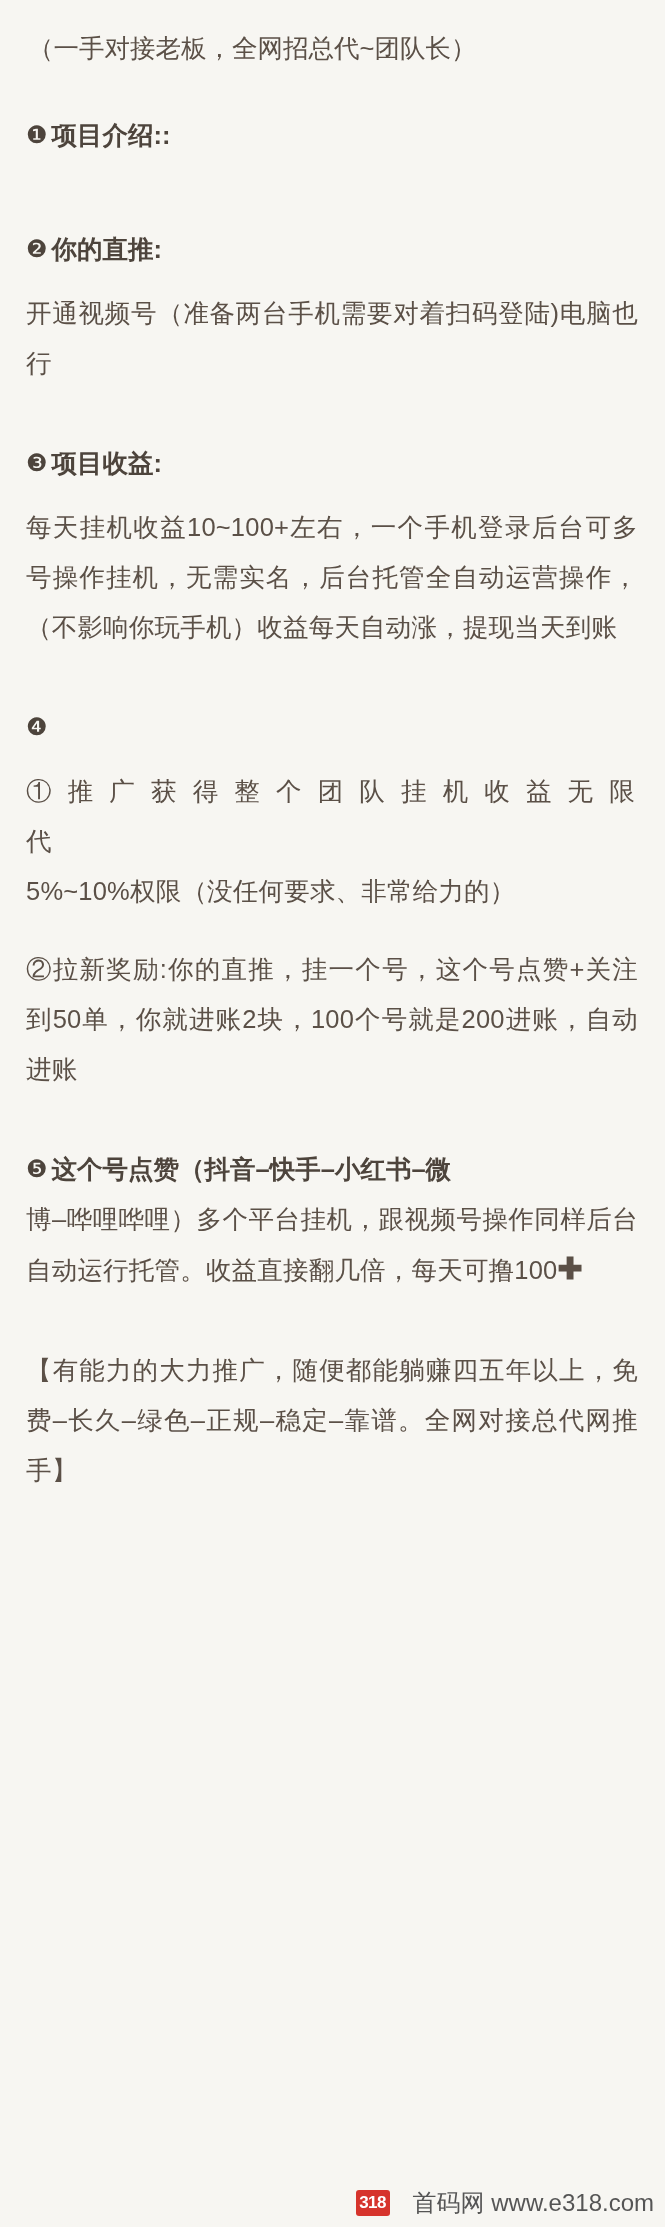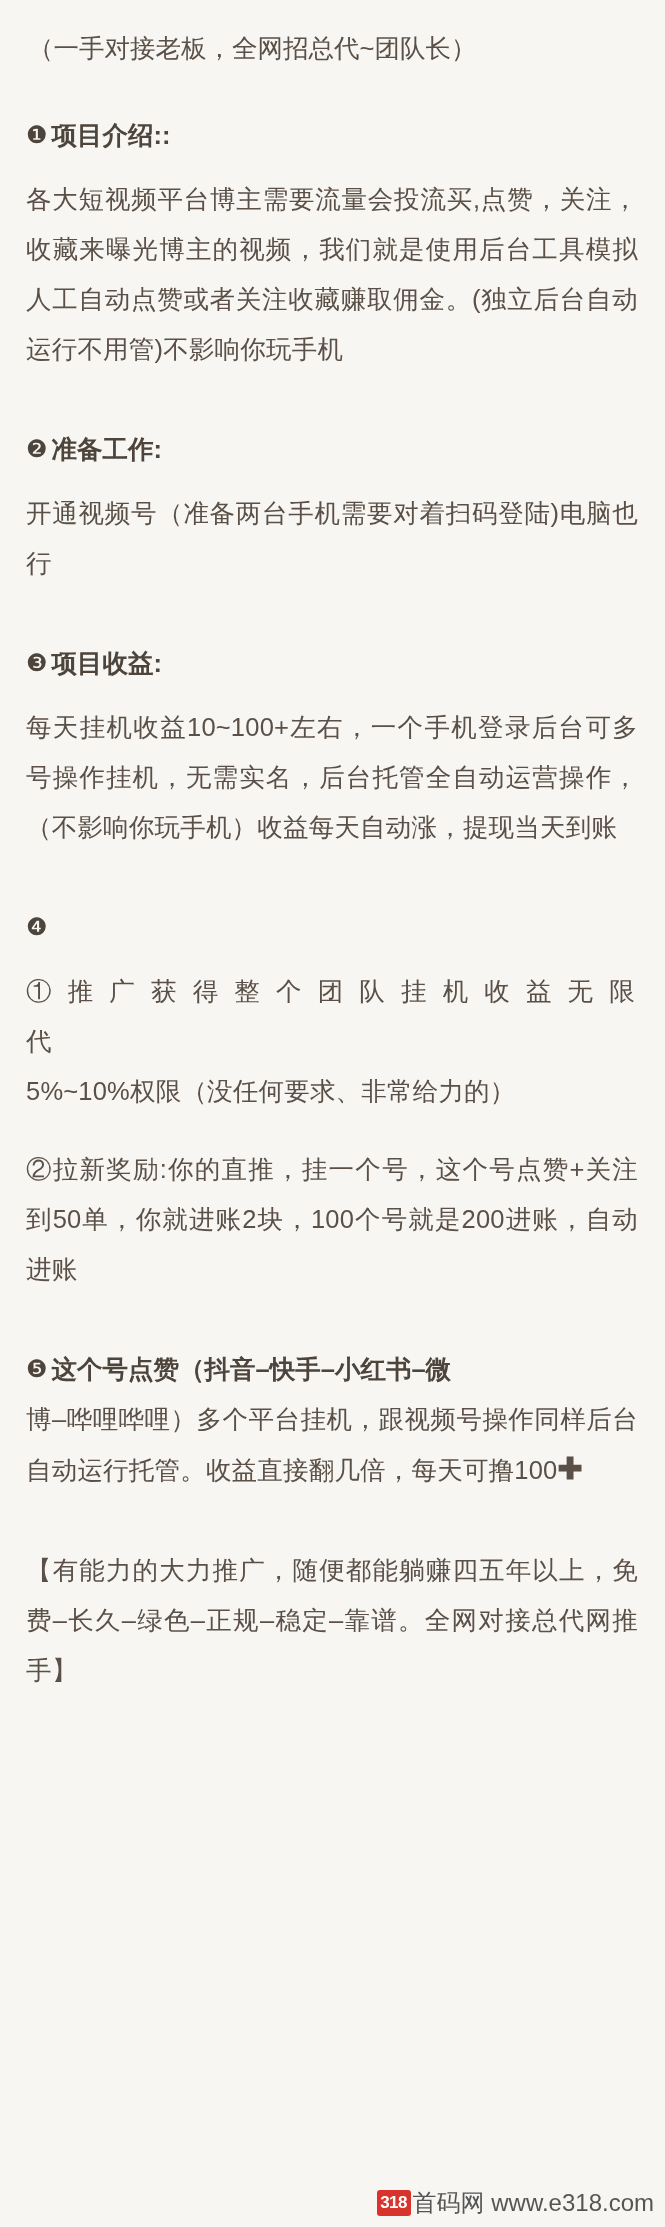--- a/index.html
+++ b/index.html
@@ -65,21 +65,21 @@
     font-weight: 800;
     font-size: 30px;
     letter-spacing: 0;
   }
   .watermark {
     position: absolute;
     right: 10px;
     bottom: 8px;
     display: flex;
     align-items: center;
-    gap: 2px;
+    gap: 23px;
     font-size: 19px;
     color: #6f6f6f;
     font-family: "Liberation Sans", sans-serif;
   }
   .wm-badge {
     display: inline-flex;
     align-items: center;
     justify-content: center;
     width: 34px;
     height: 26px;
@@ -106,29 +106,28 @@
   </div>
 
   <div class="spacer-md"></div>
 
   <div class="block">
     <div class="heading">
       <span class="num">❶</span>
       <span>项目介绍::</span>
     </div>
     <div class="spacer-sm"></div>
-    <div class="para">各大短视频平台博主需要流量会投流买,点赞，关注，收藏来曝光博主的视频，我们就是使用后台工具模拟人工自动点赞或者关注收藏赚取佣金。(独立后台自动运行不用管)不影响你玩手机</div>
   </div>
 
   <div class="spacer-lg"></div>
 
   <div class="block">
     <div class="heading">
       <span class="num">❷</span>
-      <span>准备工作:</span>
+      <span>你的直推:</span>
     </div>
     <div class="spacer-sm"></div>
     <div class="para">开通视频号（准备两台手机需要对着扫码登陆)电脑也行</div>
   </div>
 
   <div class="spacer-lg"></div>
 
   <div class="block">
     <div class="heading">
       <span class="num">❸</span>

